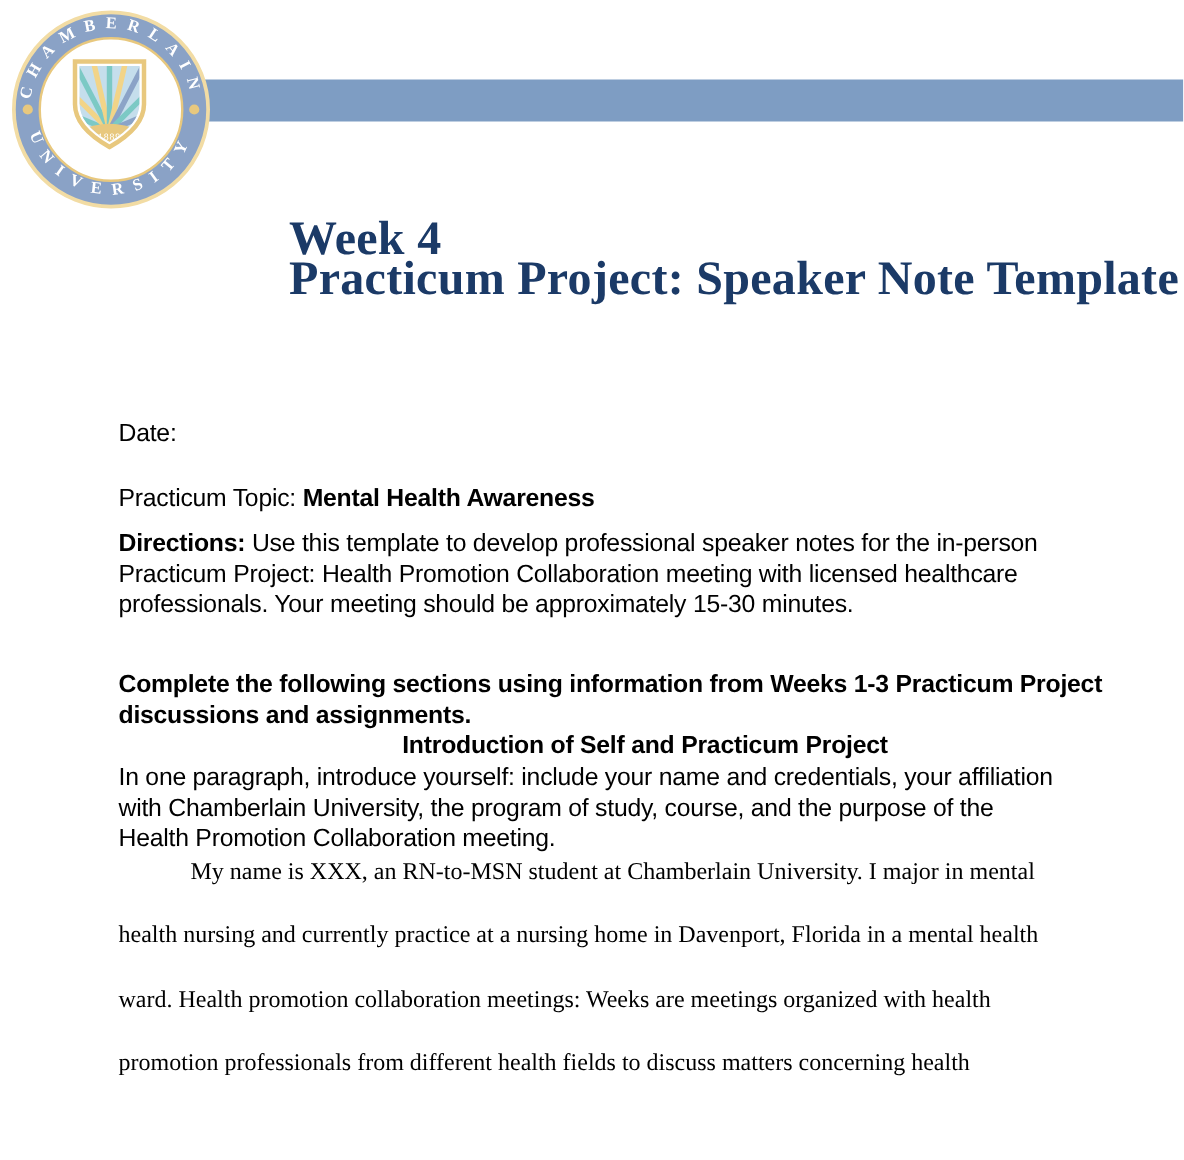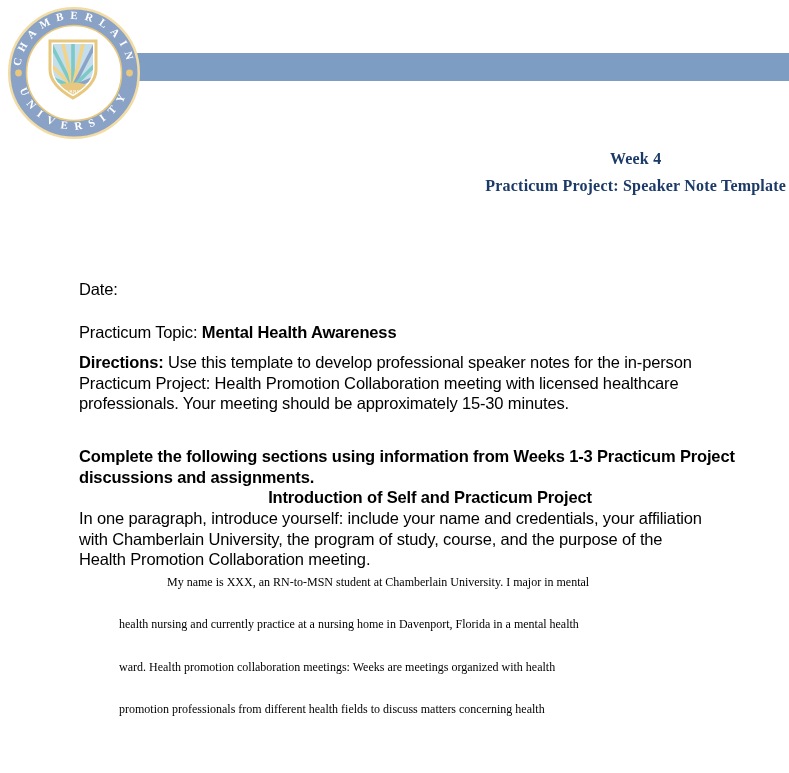--- a/index.html
+++ b/index.html
@@ -10,42 +10,42 @@
   }
   .band {
     position:absolute; top:53px; left:100px; right:0; height:28px;
     z-index:1;
   }
   .logo {
     position:absolute; top:3px; left:4px; width:140px; height:140px; z-index:2;
   }
   .doc-title {
     position:absolute; top:145px; right:3px; z-index:3;
-    text-align:center;
+    text-align:left;
     font-family:"Liberation Serif", serif; font-weight:bold;
-    font-size:16px; line-height:27px;
+    font-size:32px; line-height:27px;
     letter-spacing:0.2px;
   }
   .line {
     position:absolute; left:79px; right:8px;
     font-size:16.5px; line-height:20.5px; letter-spacing:-0.15px;
     white-space:nowrap;
   }
   .pos-name        { top:243px; }
   .pos-date        { top:279px; }
   .pos-topic       { top:322px; }
   .pos-directions  { top:352px; }
   .pos-complete    { top:446px;font-weight:bold; }
   .pos-heading     { top:487px; text-align:center; font-weight:bold; }
   .pos-instructions{ top:508px; }
   .pos-essay       { top:561px; }
   .para .ln { white-space:nowrap; }
   .essay {
     font-family:"Liberation Serif", serif;
-    font-size:12px; line-height:42.3px; letter-spacing:0;margin-left:40px;
+    font-size:16px; line-height:42.3px; letter-spacing:0;
   }
   .essay .ln-indent { padding-left:48px; }
   b { font-weight:bold; }
 </style>
 </head>
 <body>
 
 <div class="page">
 
   <div class="band" style="background-color: rgb(126, 157, 195);"></div>

